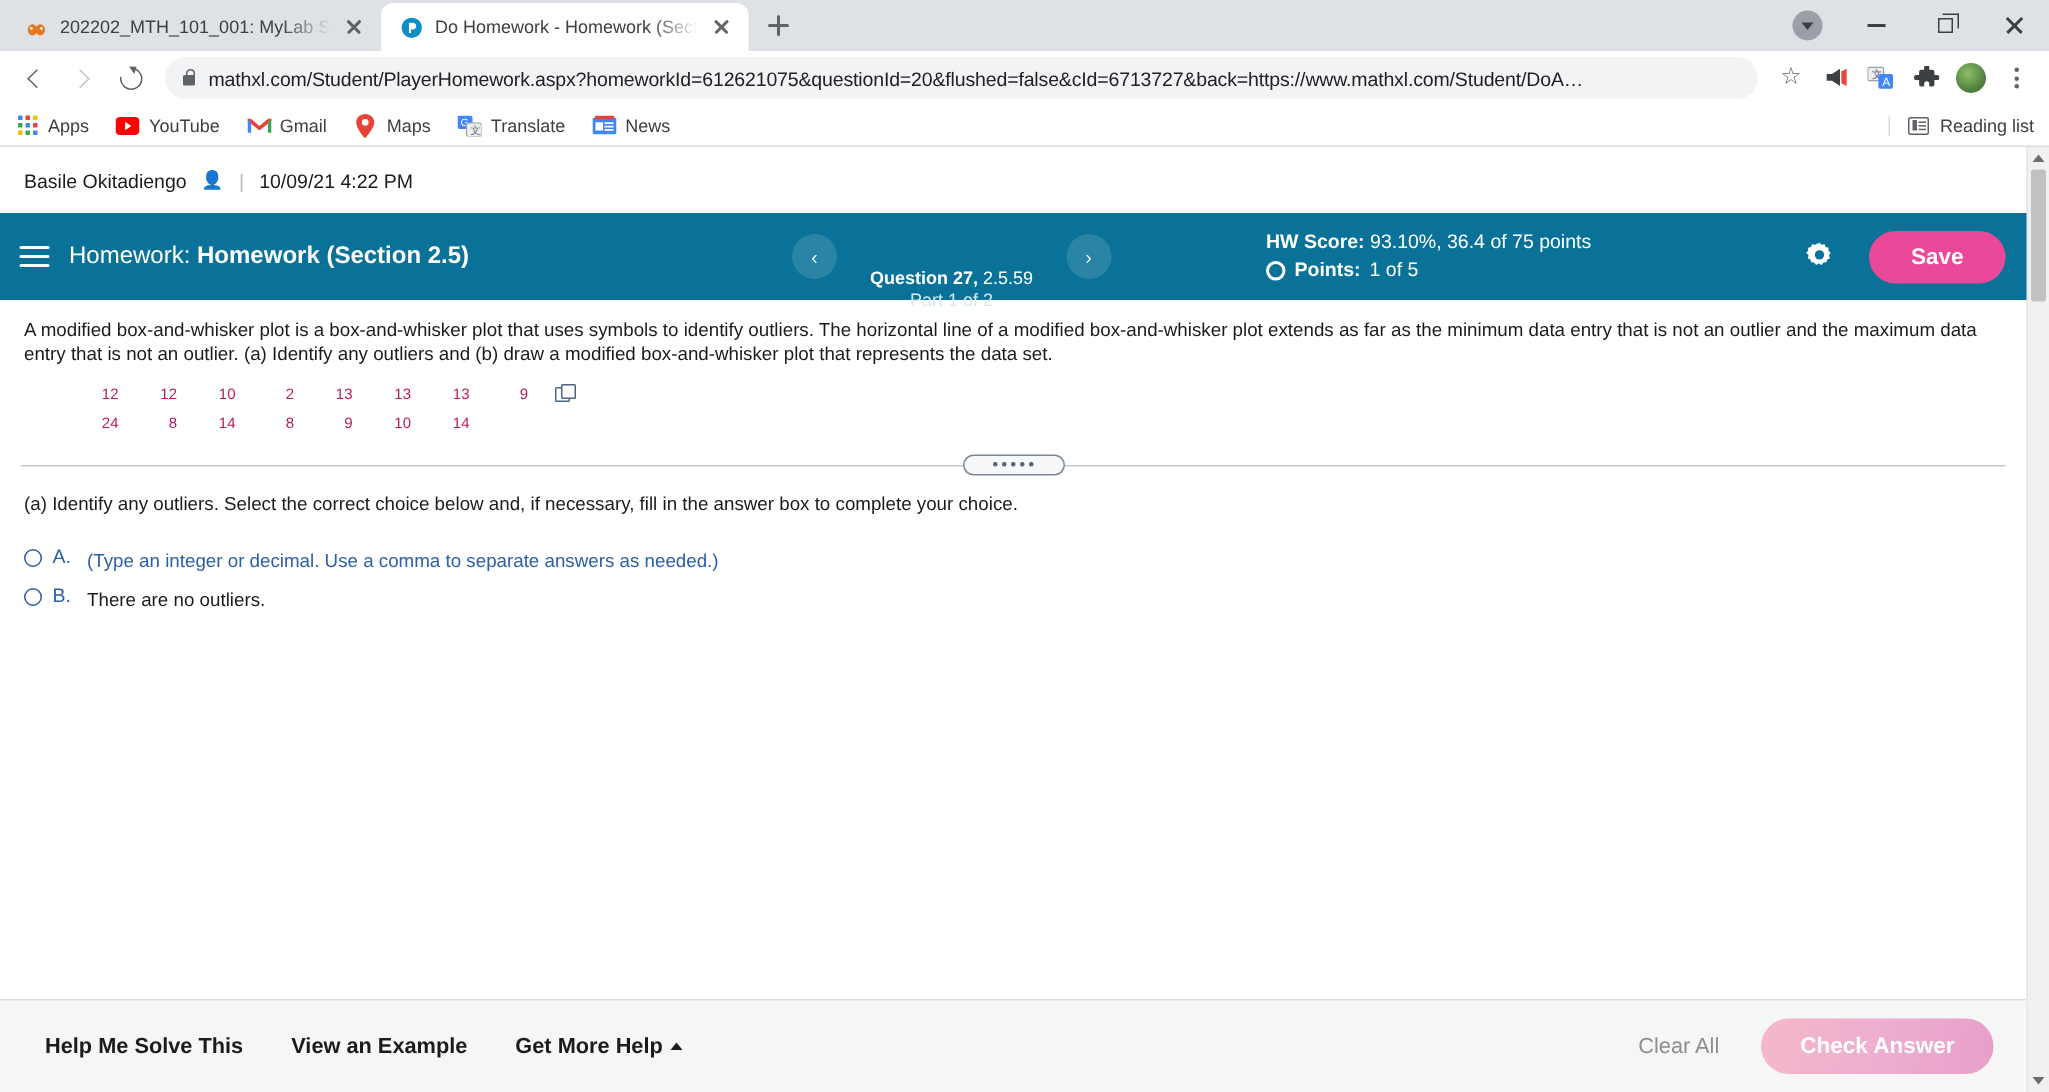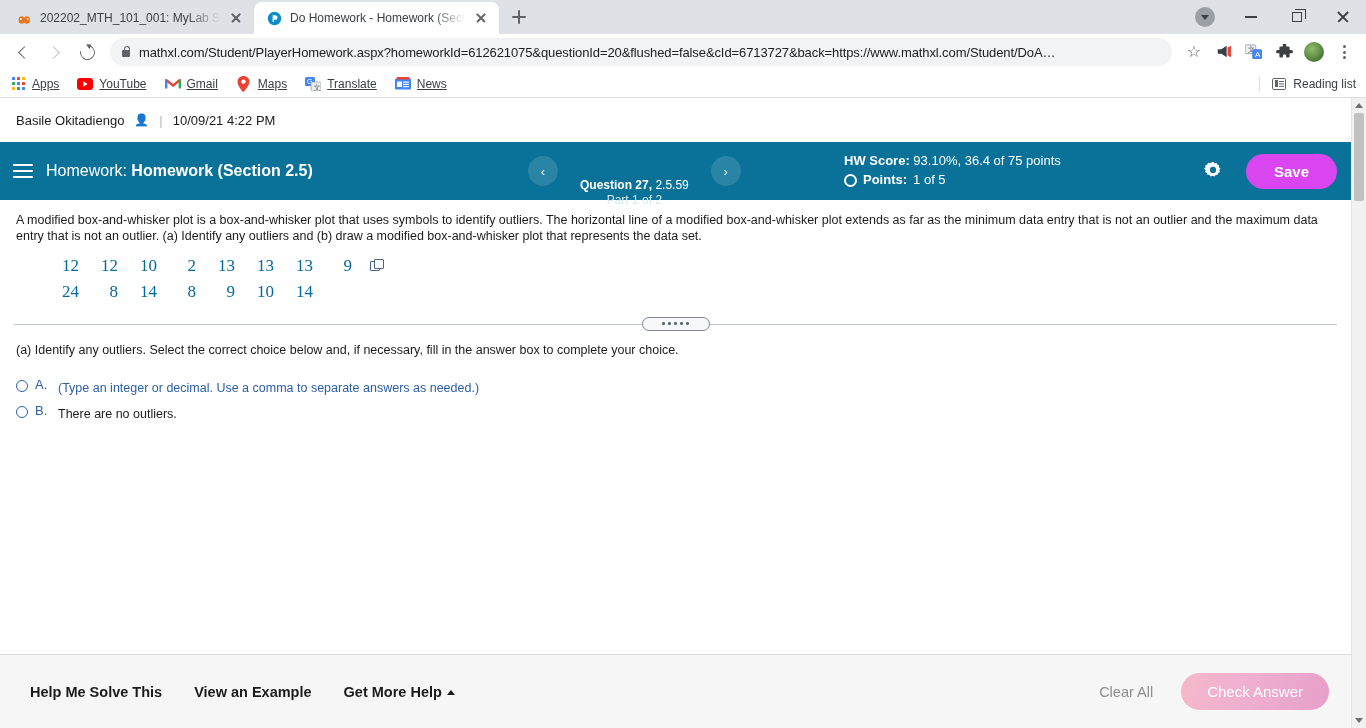--- a/index.html
+++ b/index.html
@@ -106,21 +106,21 @@
   .avatar-img {
     width: 20px; height: 20px; border-radius: 50%;
     background: radial-gradient(circle at 40% 35%, #8fbf6a, #4c7a3a 70%);
   }
 
   .bookmarks {
     height: 28px; background: #ffffff; display: flex; align-items: center;
     padding: 0 10px; gap: 18px; font-size: 12px; color: #3c4043;
     border-bottom: 1px solid #dadce0; flex: none; position: relative;
   }
-  .bm { display: flex; align-items: center; gap: 6px; white-space: nowrap; text-decoration: underline; }
+  .bm { display: flex; align-items: center; gap: 6px; white-space: nowrap; }
   .bm-ico { width: 16px; height: 16px; flex: none; display:flex; align-items:center; justify-content:center; }
   .apps-grid { display: grid; grid-template-columns: repeat(3, 3px); grid-template-rows: repeat(3, 3px); gap: 2px; }
   .apps-grid i { display: block; width: 3px; height: 3px; border-radius: .5px; }
   .readinglist {
     position: absolute; right: 10px; display: flex; align-items: center; gap: 7px;
     padding-left: 12px; border-left: 1px solid #dadce0;
   }
   .rl-ico {
     width: 14px; height: 12px; border: 1.4px solid #5f6368; border-radius: 1.5px; position: relative;
   }
@@ -156,29 +156,29 @@
   .qinfo { text-align: center; line-height: 1.25; }
   .qinfo .q1 { font-size: 12px; margin-top: 44px; }
   .qinfo .q1 b { font-weight: bold; }
   .qinfo .q2 { font-size: 12px; color: #d7e9f1; }
   .score { font-size: 13px; line-height: 1.45; white-space: nowrap; }
   .score b { font-weight: bold; }
   .pts-row { display: flex; align-items: center; gap: 6px; }
   .pts-circle { width: 13px; height: 13px; border: 2px solid #fff; border-radius: 50%; flex: none; }
   .gear { width: 22px; height: 22px; flex: none; }
   .save-btn {
-    background: #d946ef; color: #fff; font-size: 15px; font-weight: bold;
+    background: #ec4899; color: #fff; font-size: 15px; font-weight: bold;
     border-radius: 18px; padding: 9px 28px; border: none; flex: none;
   }
 
   .qtext {
     font-size: 12.5px; color: #1b1b1b; line-height: 1.3; padding: 12px 14px 0 16px;
   }
   .datatable { padding: 8px 0 0 40px; }
-  .datatable table { border-collapse: collapse; font-size: 17px; color: #0369a1; font-family: Liberation Serif, serif; }
+  .datatable table { border-collapse: collapse; font-size: 10px; color: #be185d; }
   .datatable td { width: 39px; text-align: right; padding: 3px 0; }
   .copy-ico { width: 13px; height: 12px; position: relative; display: inline-block; margin-left: 18px; }
   .copy-ico::before {
     content:""; position:absolute; left:0; top:2.5px; width:8px; height:8px;
     border: 1.3px solid #4a6785; border-radius: 1px; background:#fff;
   }
   .copy-ico::after {
     content:""; position:absolute; left:3.5px; top:0; width:8px; height:8px;
     border: 1.3px solid #4a6785; border-radius: 1px; background:#fff;
   }
@@ -210,32 +210,32 @@
   .ch-line1 { display: flex; align-items: center; gap: 5px; }
   .ansbox {
     width: 17px; height: 19px; border: 1px solid #9a9a9a; background: #e8e8e8;
     display: inline-block; vertical-align: middle;
   }
   .hint { color: #2b5fa8; font-size: 12.5px; display: block; }
 
   .spacer { flex: 1; }
 
   .footer {
-    height: 74px; background: #f6f6f6; border-top: 1px solid #dcdcdc;
+    height: 62px; background: #f6f6f6; border-top: 1px solid #dcdcdc;
     display: flex; align-items: center; padding: 0 22px 0 30px; flex: none;
   }
   .foot-links { display: flex; align-items: center; gap: 32px; }
   .flink { font-size: 14.5px; font-weight: bold; color: #1b1b1b; white-space: nowrap; }
   .caret-up { display:inline-block; width:0; height:0; border-left:4px solid transparent;
     border-right:4px solid transparent; border-bottom:5px solid #1b1b1b; margin-left:5px; vertical-align:2px; }
   .foot-right { margin-left: auto; display: flex; align-items: center; gap: 28px; }
   .clear-all { font-size: 14.5px; color: #8d8d8d; }
   .check-btn {
     background: linear-gradient(100deg, #f5b8c9 0%, #eeaed0 50%, #e79fc9 100%);
-    color: #ffffff; font-size: 15px; font-weight: normal; border: none;
+    color: #ffffff; font-size: 15px; font-weight: bold; border: none;
     border-radius: 19px; padding: 10px 26px; white-space: nowrap;
   }
 
   
   .pscroll { width: 15px; background: #f1f1f1; border-left: 1px solid #e4e4e4; display:flex; flex-direction:column; flex:none; }
   .ps-arrow { height: 15px; display:flex; align-items:center; justify-content:center; flex:none; }
   .ps-tri-up { width:0;height:0;border-left:4px solid transparent;border-right:4px solid transparent;border-bottom:5px solid #6e6e6e; }
   .ps-tri-dn { width:0;height:0;border-left:4px solid transparent;border-right:4px solid transparent;border-top:5px solid #6e6e6e; }
   .ps-track { flex:1; position:relative; }
   .ps-thumb { position:absolute; left:2px; right:2px; top:0; height:88px; background:#c1c1c1; border-radius:2px; }

